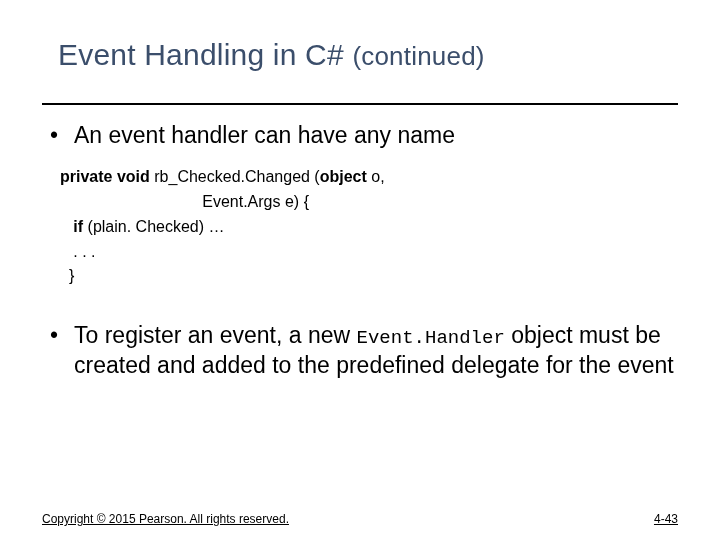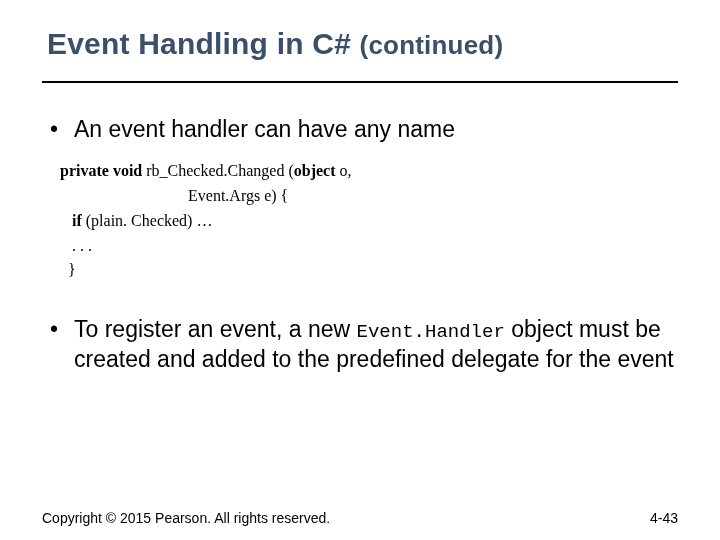--- a/index.html
+++ b/index.html
@@ -16,82 +16,83 @@
     box-sizing: border-box;
     width: 720px;
     height: 540px;
     padding: 0;
     position: relative;
   }
   .title-wrap {
     padding: 22px 42px 6px 42px;
   }
   h1.title {
-    margin: 5px;
-    font-weight: 700;
+    margin: 16px;
+    font-weight: 400;
     font-size: 30px;
     line-height: 1.15;
     color: #3b4e6b; 
     letter-spacing: 0.2px;
   }
   h1.title .cont {
     font-size: 26px;
   }
   .rule {
     margin: 8px 42px 0 42px;
     border: none;
     border-top: 2px solid #000000;
     height: 0;
   }
   ul.body {
     list-style: none;
     margin: 0;
-    padding: 32px 46px 0 46px;
+    padding: 16px 46px 0 46px;
   }
   ul.body > li {
     position: relative;
     padding-left: 28px;
     font-size: 23px;
     line-height: 1.25;
     margin-bottom: 16px;
     color: #000;
   }
   ul.body > li::before {
     content: "•";
     position: absolute;
     left: 4px;
     top: 0;
     font-size: 23px;
     line-height: 1.25;
     color: #000;
   }
   .codeblock {
-    font-family: Liberation Serif, serif;
+    font-family: Liberation Sans, sans-serif;
     font-size: 16px;
     line-height: 1.55;
     margin: 2px 0 18px 60px;
     white-space: pre;
     color: #000;
   }
   .kw { font-weight: bold; }
   .inline-code {
     font-family: "Courier New", Courier, monospace;
     font-size: 19px;
   }
   .footer {
     position: absolute;
     left: 42px;
     right: 42px;
     bottom: 14px;
     display: flex;
     justify-content: space-between;
     align-items: flex-end;
-    font-size: 14px;
+    font-size: 12px;
     color: #000;
     font-family: Arial, sans-serif;
+    text-decoration: underline;
   }
 </style>
 </head>
 <body>
 
 <div class="slide">
 
   <div class="title-wrap">
     <h1 class="title">
       <span>Event Handling in C# </span><span class="cont">(continued)</span>

